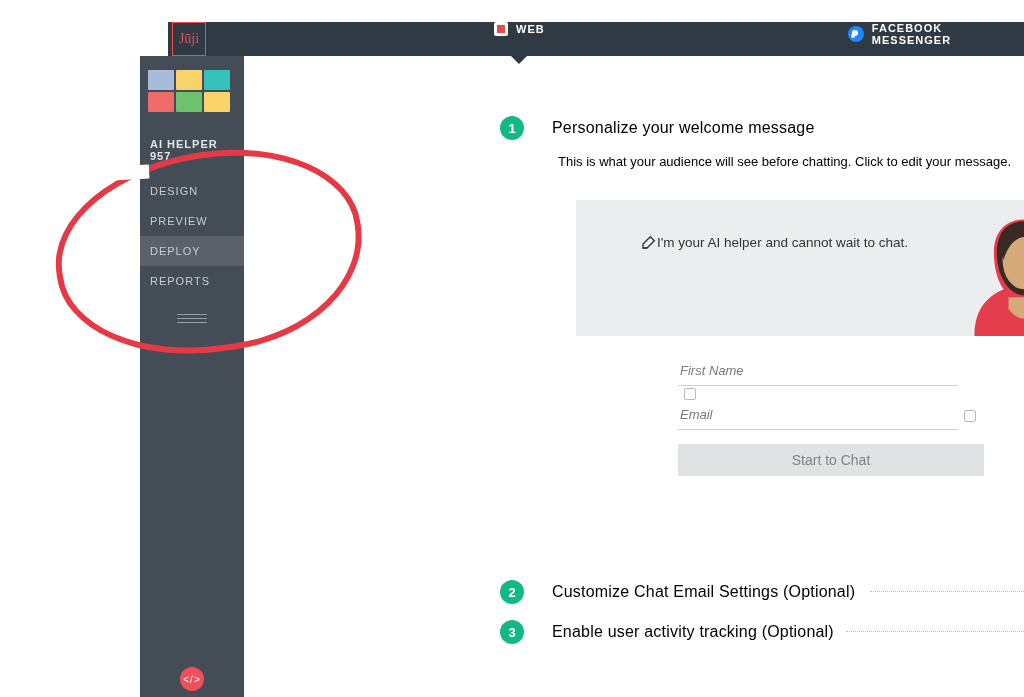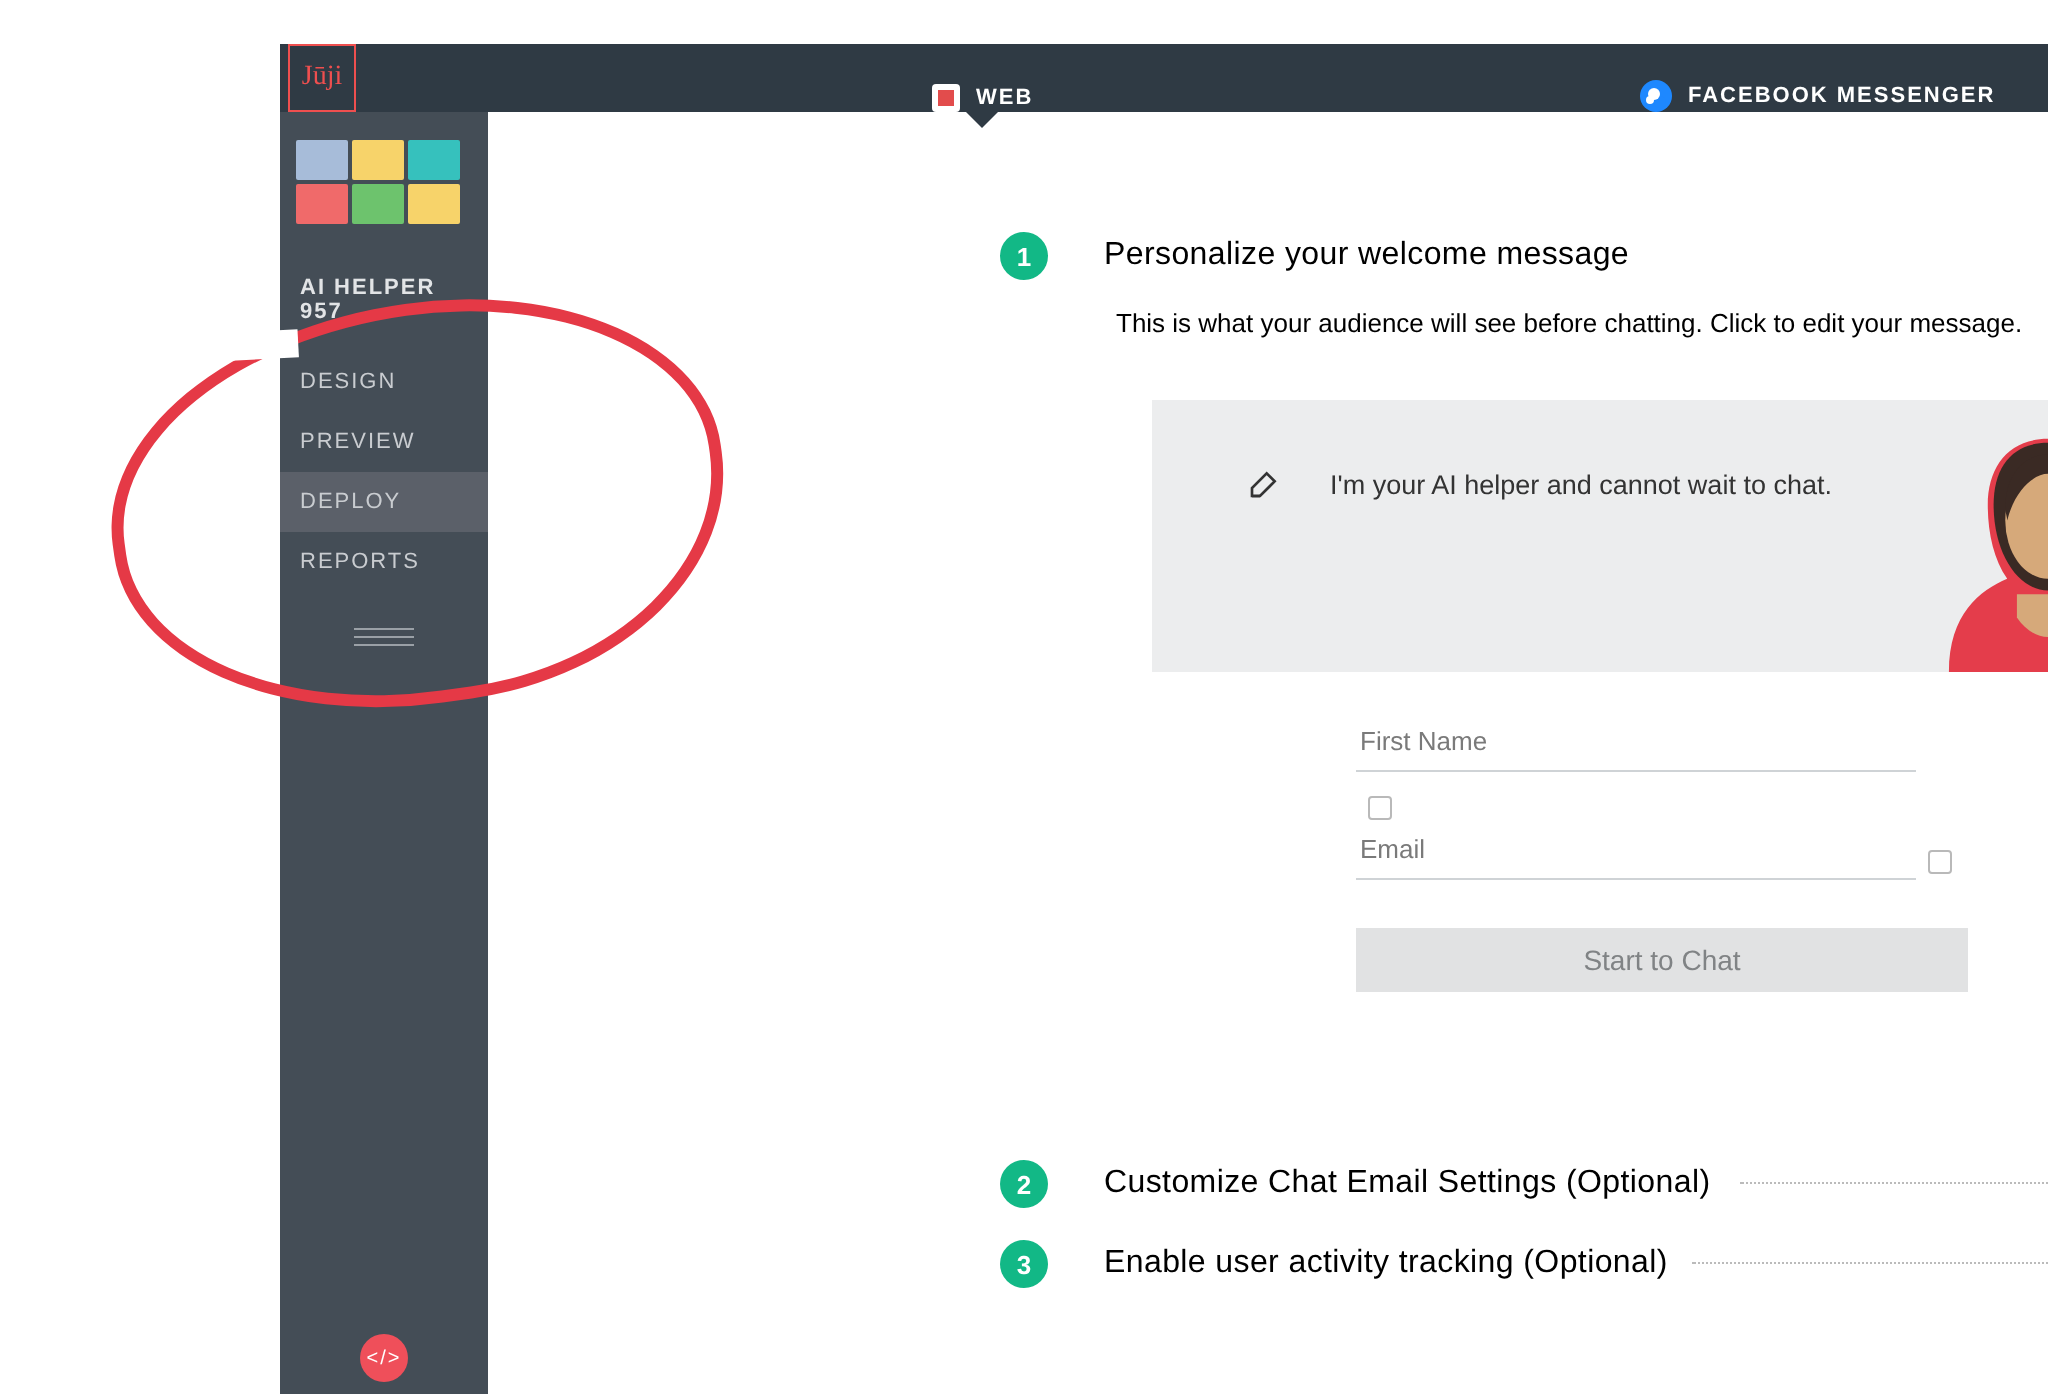--- a/index.html
+++ b/index.html
@@ -1,20 +1,20 @@
 <!DOCTYPE html>
 <html><head>
 <meta charset="utf-8">
 <style>
   * { box-sizing: border-box; margin: 0; padding: 0; font-family: -apple-system, BlinkMacSystemFont, "Segoe UI", Helvetica, Arial, sans-serif; }
   body { background: #fff; width: 1024px; height: 697px; overflow: hidden; position: relative; }
   .app { position: absolute; left: 140px; top: 22px; right: 0; bottom: 0; display: flex; flex-direction: column; }
 
   
-  .topbar { background: #2f3a44; height: 34px; display: flex; align-items: flex-end; color: #fff; font-size: 11px; letter-spacing: 1px; font-weight: 700; position: relative; }
+  .topbar { background: #2f3a44; height: 34px; display: flex; align-items: flex-start; color: #fff; font-size: 11px; letter-spacing: 1px; font-weight: 700; position: relative; margin-left: 28px; }
   .logo { width: 34px; height: 34px; display:flex; align-items:center; justify-content:center; color:#ef4f4f; font-size:14px; font-weight: 300; border:1px solid #ef4f4f; margin-left: 4px; font-family: serif; letter-spacing:0;}
   .tab-web, .tab-fb { position: absolute; display:flex; align-items:center; gap:8px; }
   .tab-web { left: 326px; }
   .tab-fb { left: 680px; }
   .tab-web .ico { width:14px; height:14px; background:#fff; border-radius:2px; display:flex; align-items:center; justify-content:center;}
   .tab-web .ico::after { content:""; width:8px; height:8px; background:#e24c4c; }
   .tab-fb .ico { width:16px; height:16px; background:#1e88ff; border-radius:50%; position:relative; }
   .tab-fb .ico::after { content:""; position:absolute; left:4px; top:4px; width:6px; height:6px; border-radius:50%; background:#fff; box-shadow: -2px 3px 0 -1px #fff, 3px 4px 0 0 #1e88ff; }
   .topbar .caret { position:absolute; left: 343px; top:34px; width:0; height:0; border-left:8px solid transparent; border-right:8px solid transparent; border-top:8px solid #2f3a44; }
 
@@ -36,28 +36,28 @@
 
   .step { position:absolute; display:flex; align-items:center; }
   .step .num { width:24px; height:24px; border-radius:50%; background:#12b886; color:#fff; font-size:13px; font-weight:600; display:flex; align-items:center; justify-content:center; margin-right: 28px; }
   .step .title { font-size:16px; color:#000000; letter-spacing:0.2px; }
   .step1 { left: 256px; top: 26px; width: 604px; }
   .step2 { left: 256px; top: 490px; width: 610px; }
   .step3 { left: 256px; top: 530px; width: 610px; }
   .helper { position:absolute; left: 314px; top: 64px; font-size:13px; color:#000000; }
 
   .welcome-card { position:absolute; left: 332px; top: 110px; width: 510px; height: 136px; background:#ecedee; display:flex; align-items:flex-start; }
-  .welcome-card .edit { display:flex; align-items:center; gap:25px; padding: 34px 0 0 48px; }
+  .welcome-card .edit { display:flex; align-items:center; gap:0; padding: 34px 0 0 48px; margin-left: 17px; }
   .pencil { width:16px; height:16px; }
   .welcome-card .msg { font-size: 13.5px; color: #333; }
   .avatar-person { position:absolute; right:0; bottom:0; width: 124px; height: 136px; overflow:hidden; }
   .avatar-person svg { width:100%; height:100%; }
 
   .form { position:absolute; left: 434px; top: 266px; width: 302px; }
-  .field { border: none; border-bottom: 1px solid #cfd3d6; width: 280px; padding: 7px 2px; font-size:13px; color:#8b5cf6; background:transparent; margin-bottom: 12px; display:block;}
+  .field { border: none; border-bottom: 1px solid #cfd3d6; width: 280px; padding: 7px 2px; font-size:13px; color:#8b5cf6; background:transparent; margin-bottom: 2px; display:block;font-style:italic;}
   .field::placeholder { color:#7a7a7a; }
   .row { display:flex; align-items:center; }
   .row .chk { width:12px; height:12px; border:1px solid #b9b9b9; border-radius:2px; margin-left:6px; flex-shrink:0;}
   .start-btn { width: 306px; height:32px; background:#e1e2e3; border:none; color:#808385; font-size:14px; margin-top: 12px; cursor:pointer;}
 
   .dot-line { position:absolute; border-bottom: 1px dotted #bbb; height:1px; }
   .dl2 { left: 626px; top: 501px; width: 218px;}
   .dl3 { left: 602px; top: 541px; width: 242px;}
 
   

